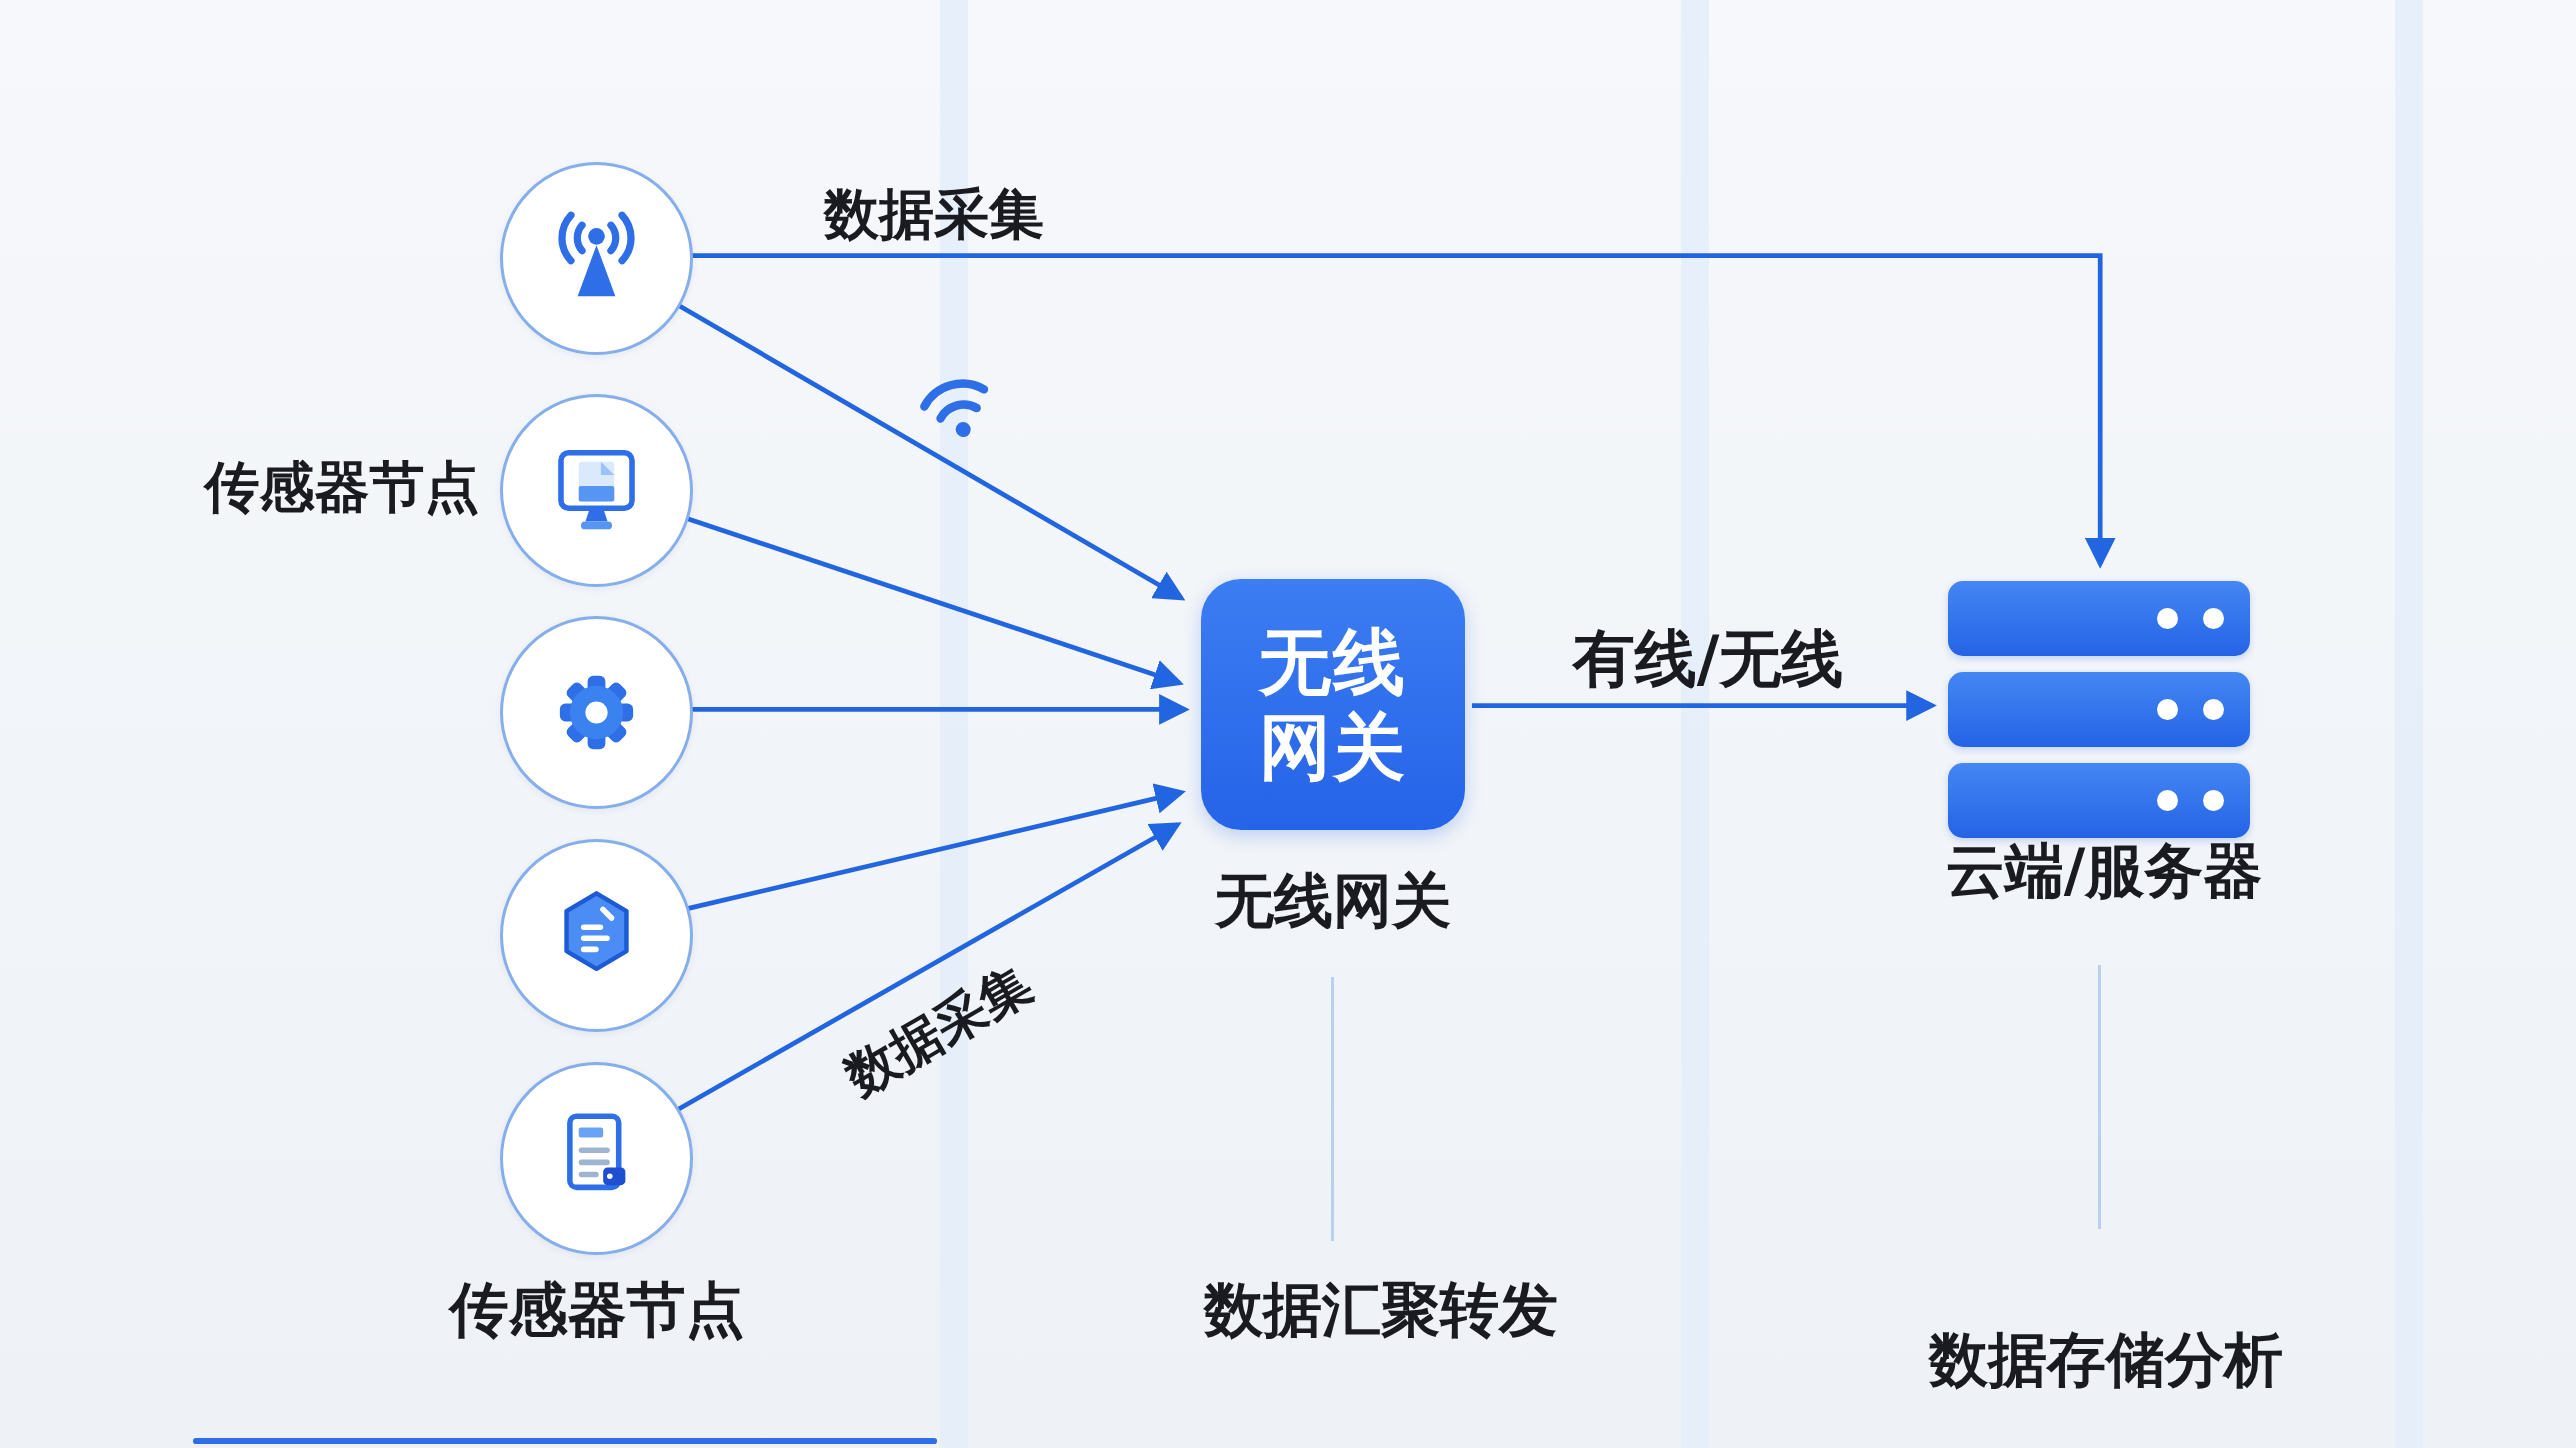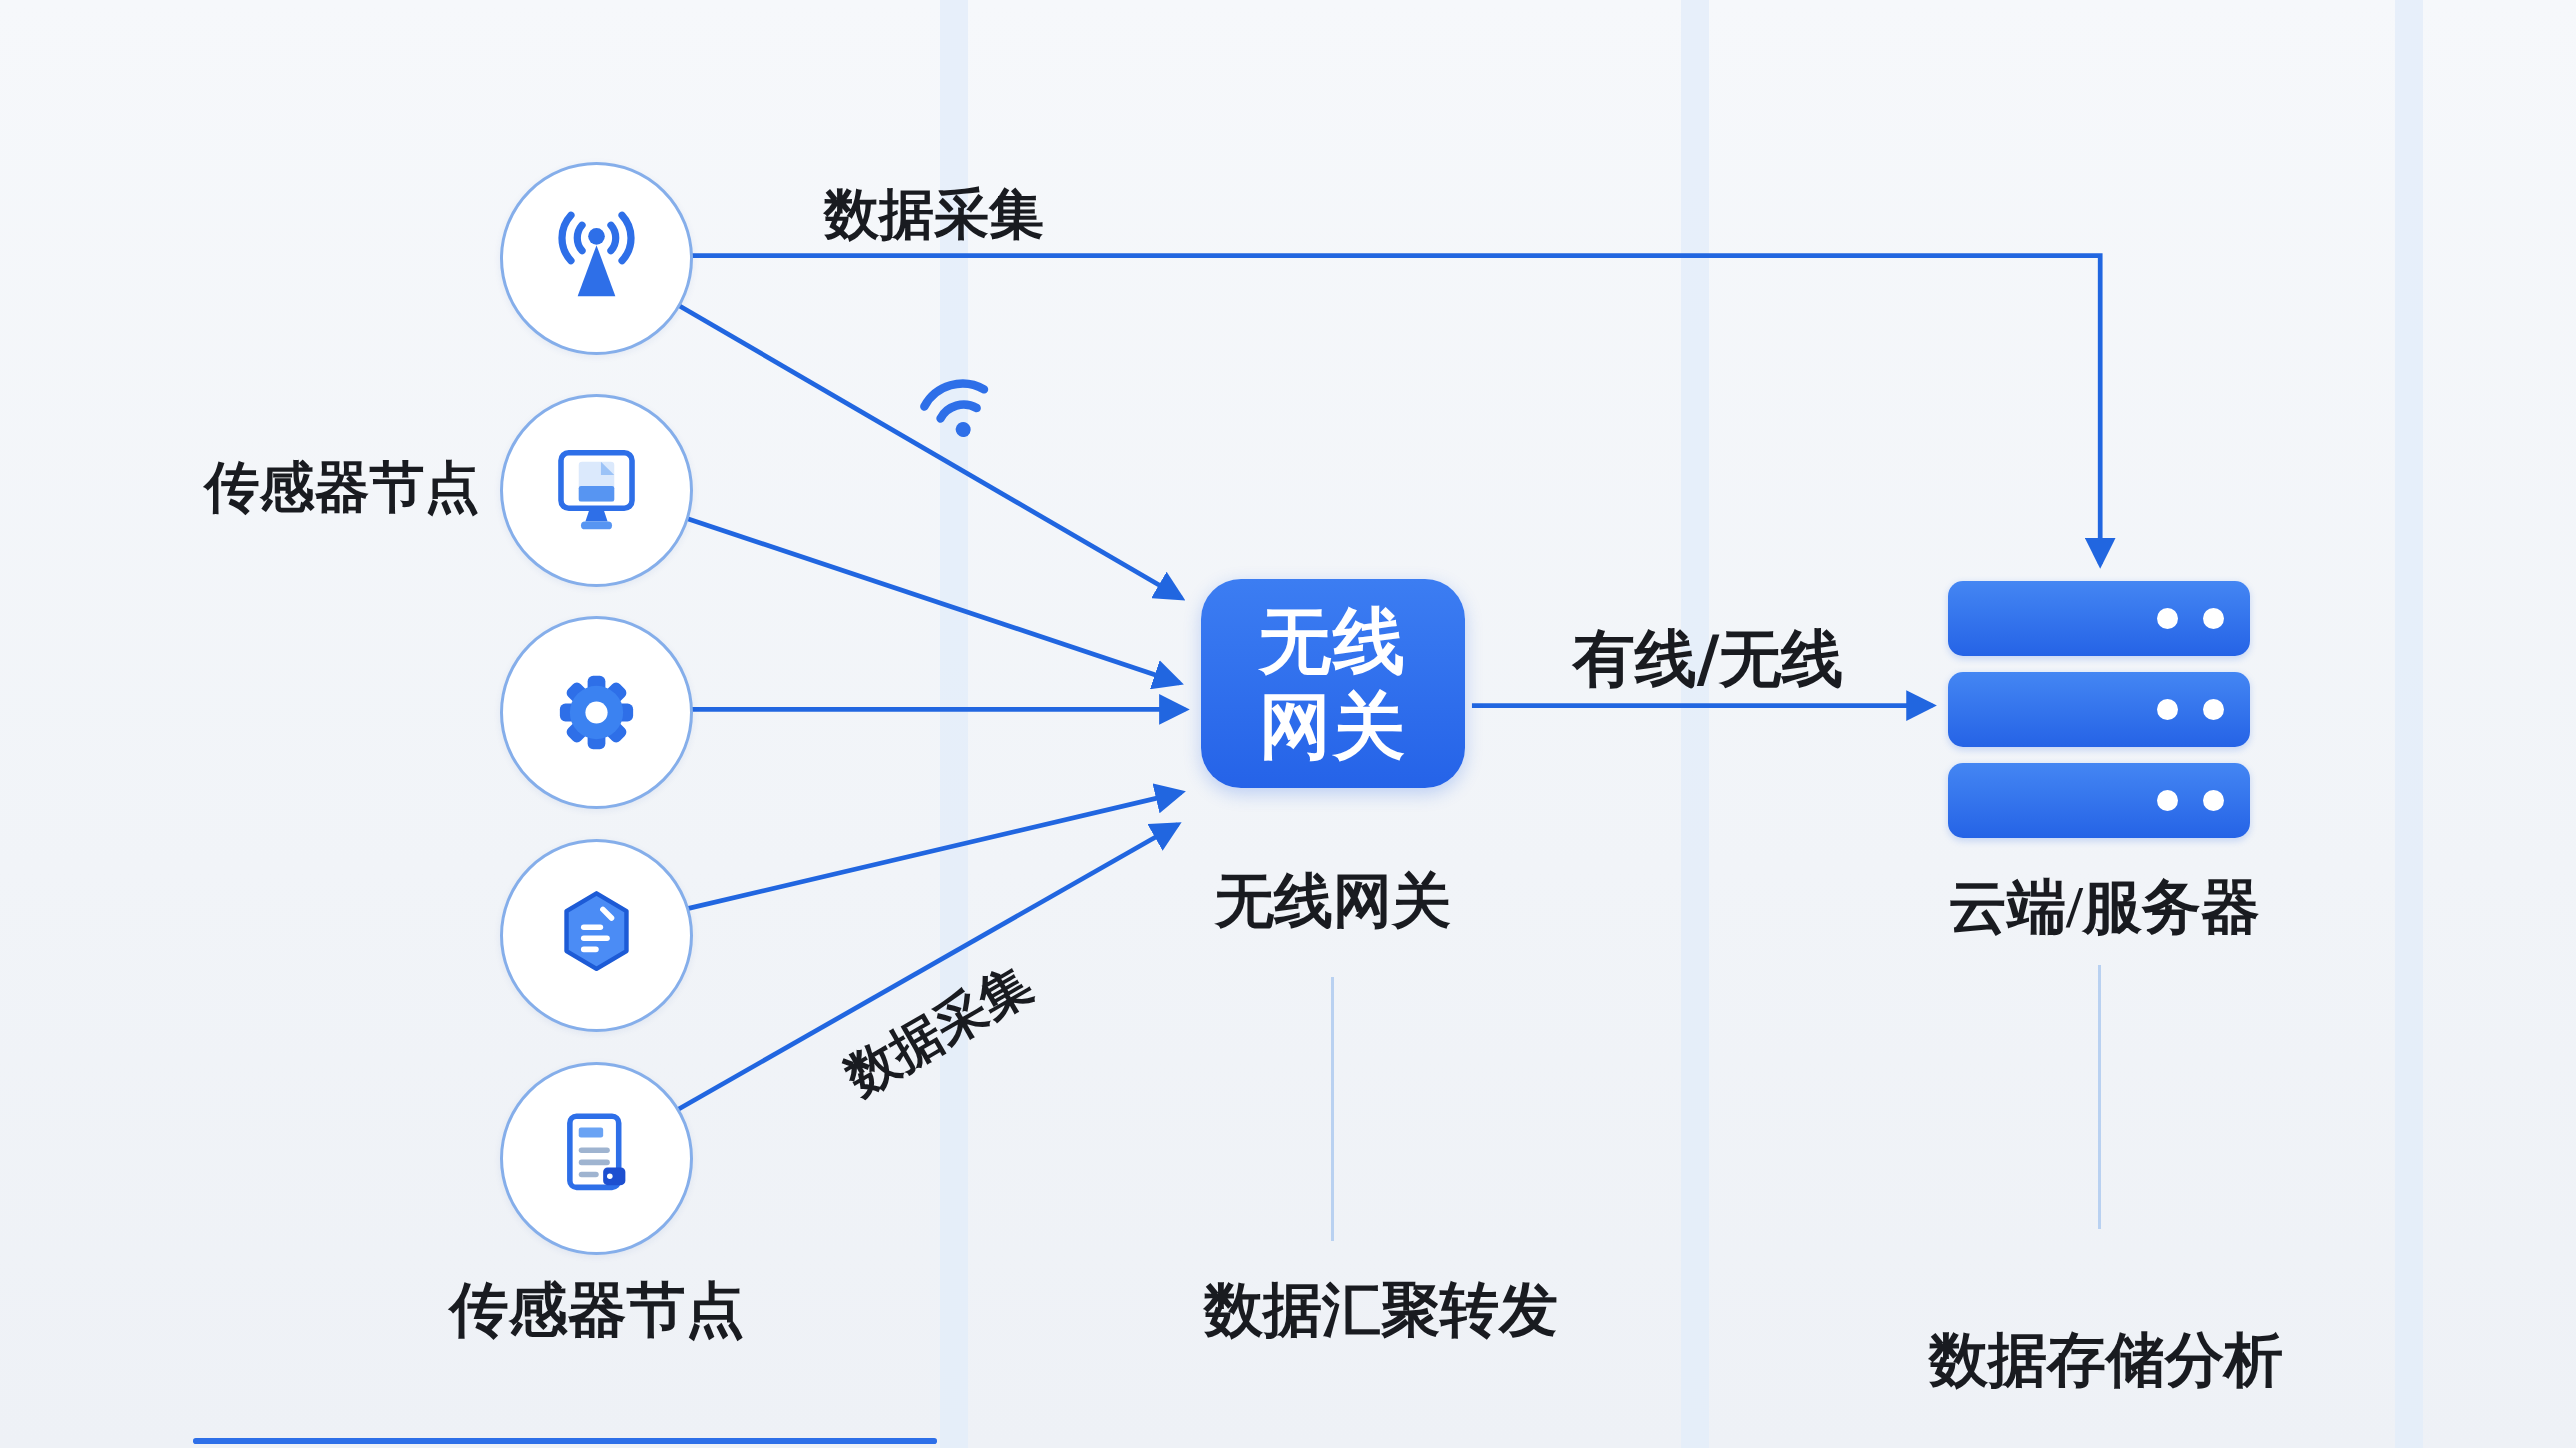--- a/index.html
+++ b/index.html
@@ -22,21 +22,21 @@
     display:flex;align-items:center;justify-content:center;
     box-shadow:0 1.9px 7.5px rgba(40,80,160,.08);
   }
   .node svg{width:111px;height:111px;}
 
   
   .wires{position:absolute;left:0;top:0;width:2576px;height:1448px;pointer-events:none;}
 
   
   .gateway-box{
-    position:absolute;left:1201px;top:579px;width:264px;height:209px;
+    position:absolute;left:1201px;top:579px;width:264px;height:251px;
     background:linear-gradient(180deg,#3c7df2 0%,#2563e8 100%);
     border-radius:40px;
     display:flex;flex-direction:column;align-items:center;justify-content:center;
     box-shadow:0 5.7px 17px rgba(37,99,232,.25);
   }
   .gateway-box span{color:#ffffff;font-size:72px;font-weight:700;line-height:1.18;letter-spacing:1.9px;}
 
   
   .server{position:absolute;left:1948px;top:581px;width:302px;height:257px;display:flex;flex-direction:column;justify-content:space-between;}
   .server .bar{
@@ -196,20 +196,20 @@
 
   <div class="vguide vg1"></div>
   <div class="vguide vg2"></div>
 
   <div class="lbl" style="left:934px;top:215px;">数据采集</div>
   <div class="lbl" style="left:342px;top:488px;">传感器节点</div>
   <div class="lbl big" style="left:597px;top:1311px;">传感器节点</div>
   <div class="lbl rotated" style="left:939px;top:1031px;font-size:51px;">数据采集</div>
   <div class="lbl big" style="left:1333px;top:902px;">无线网关</div>
   <div class="lbl" style="left:1708px;top:659px;font-size:62px;">有线/无线</div>
-  <div class="lbl big" style="left:2104px;top:908px;font-family:Liberation Serif, serif;">云端/服务器</div>
+  <div class="lbl big" style="left:2104px;top:872px;">云端/服务器</div>
   <div class="lbl big" style="left:1335px;top:1311px;margin-left:46px;">数据汇聚转发</div>
   <div class="lbl big" style="left:2106px;top:1361px;">数据存储分析</div>
 
   <div class="bottom-line"></div>
 
 </div>
 
 
 </body></html>

